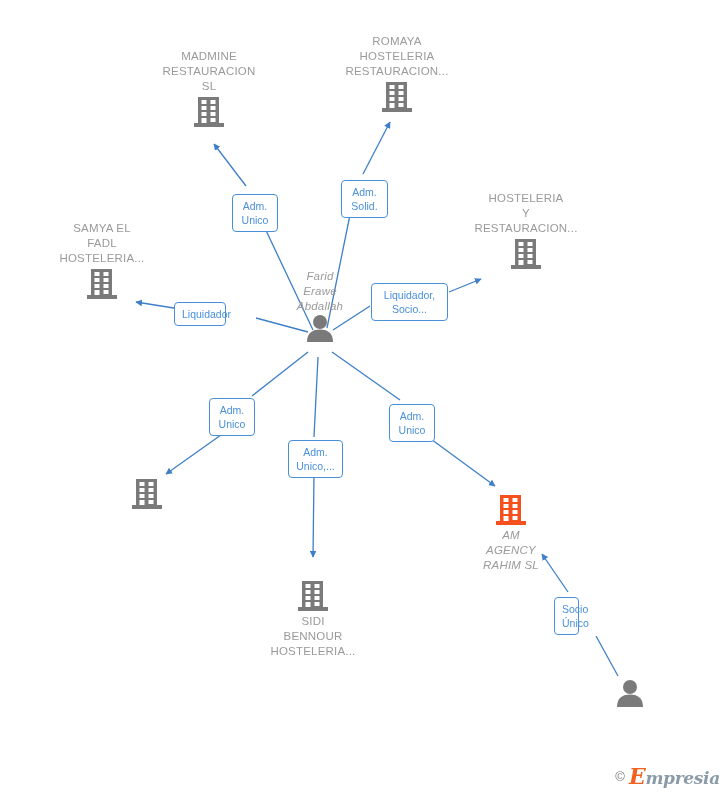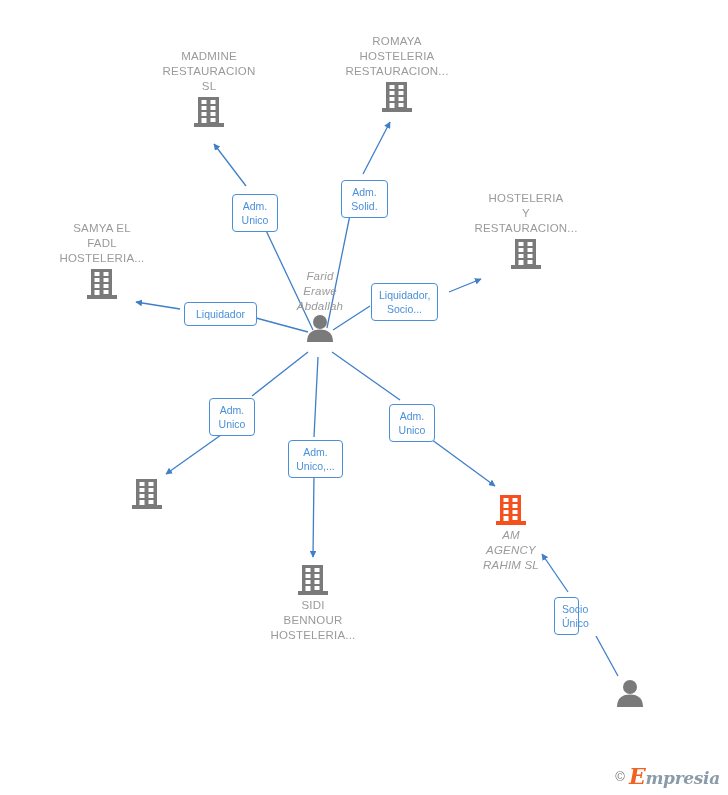--- a/index.html
+++ b/index.html
@@ -219,21 +219,21 @@
       <rect x="16.5" y="4" width="5" height="4" fill="#fff"></rect>
     <rect x="7.5" y="10" width="5" height="4" fill="#fff"></rect>
       <rect x="16.5" y="10" width="5" height="4" fill="#fff"></rect>
     <rect x="7.5" y="16" width="5" height="4" fill="#fff"></rect>
       <rect x="16.5" y="16" width="5" height="4" fill="#fff"></rect>
     <rect x="7.5" y="22" width="5" height="5" fill="#fff"></rect>
       <rect x="16.5" y="22" width="5" height="4" fill="#fff"></rect>
   </svg>
 </div>
 
-<div class="node company-below" style="left:313px; top:564px;">
+<div class="node company-below" style="left:313px; top:580px;">
   <svg class="node-icon" width="30" height="32" viewBox="0 0 30 32">
     <rect x="4" y="1" width="21" height="26" fill="#7a7a7a"></rect>
     <rect x="0" y="27" width="30" height="4" fill="#7a7a7a"></rect>
     <rect x="7.5" y="4" width="5" height="4" fill="#fff"></rect>
       <rect x="16.5" y="4" width="5" height="4" fill="#fff"></rect>
     <rect x="7.5" y="10" width="5" height="4" fill="#fff"></rect>
       <rect x="16.5" y="10" width="5" height="4" fill="#fff"></rect>
     <rect x="7.5" y="16" width="5" height="4" fill="#fff"></rect>
       <rect x="16.5" y="16" width="5" height="4" fill="#fff"></rect>
     <rect x="7.5" y="22" width="5" height="5" fill="#fff"></rect>
@@ -266,23 +266,23 @@
   <svg class="node-icon" width="30" height="28" viewBox="0 0 30 28">
     <circle cx="15" cy="8" r="7" fill="#7a7a7a"></circle>
     <path d="M 2 28 C 2 18.5 8 15.5 15 15.5 C 22 15.5 28 18.5 28 28 Z" fill="#7a7a7a"></path>
   </svg>
 </div>
 
 <div class="edge-label" style="left:232px; top:194px; width:46px;">Adm.
 Unico</div>
 <div class="edge-label" style="left:341px; top:180px; width:47px;">Adm.
 Solid.</div>
-<div class="edge-label" style="left:371px; top:283px; width:67px;">Liquidador,
+<div class="edge-label" style="left:371px; top:283px; width:77px;">Liquidador,
 Socio...</div>
-<div class="edge-label" style="left:184px; top:302px; width:73px;">Liquidador</div>
+<div class="edge-label" style="left:174px; top:302px; width:52px;">Liquidador</div>
 <div class="edge-label" style="left:209px; top:398px; width:46px;">Adm.
 Unico</div>
 <div class="edge-label" style="left:288px; top:440px; width:55px;">Adm.
 Unico,...</div>
 <div class="edge-label" style="left:389px; top:404px; width:46px;">Adm.
 Unico</div>
 <div class="edge-label" style="left:554px; top:597px; width:25px;">Socio
 Único</div>
 
 <div class="watermark">

